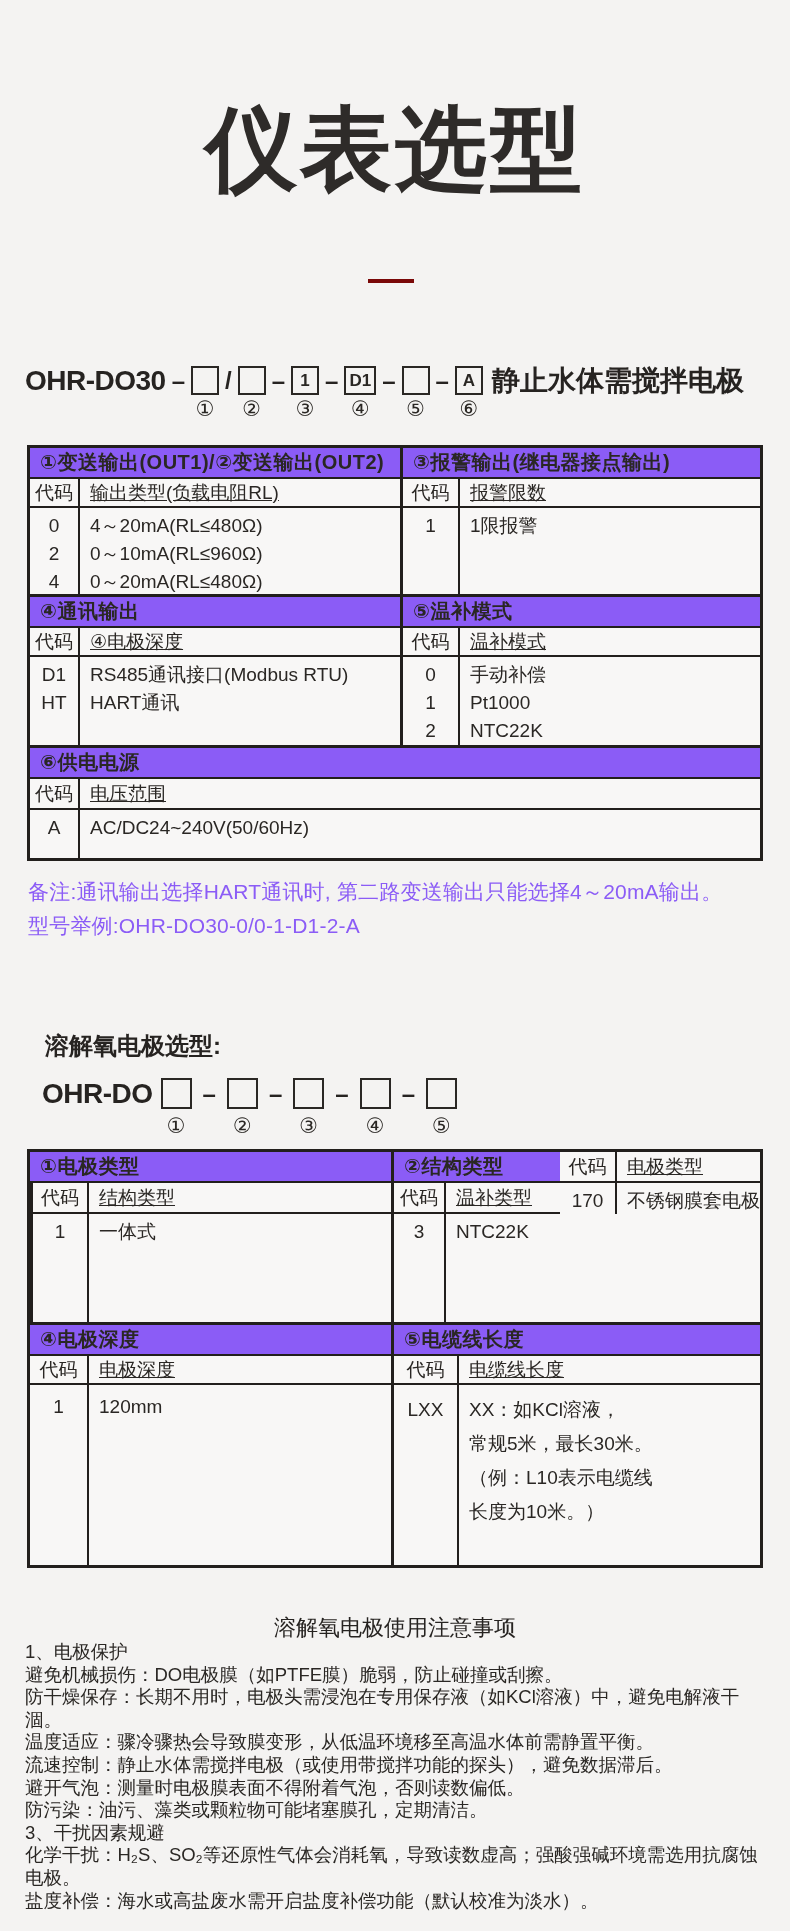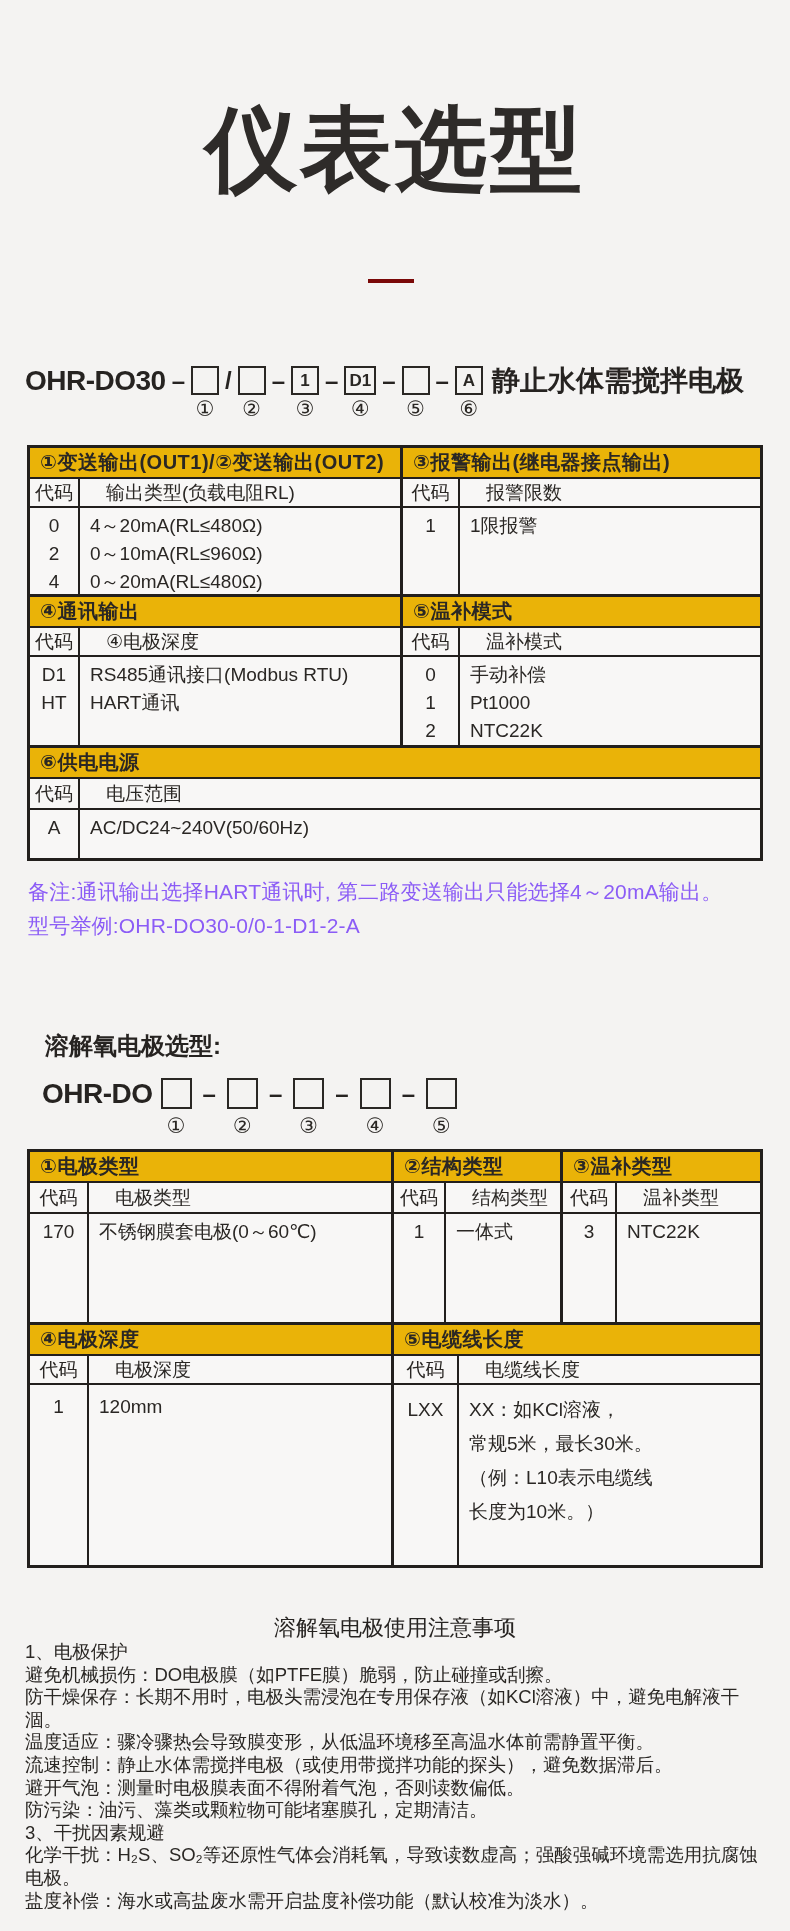--- a/index.html
+++ b/index.html
@@ -37,26 +37,26 @@
   .model-row.elec .mbox { min-width:31px; height:31px; }
   .model-row.elec .seg-sep { margin:0 11px; }
   .model-row.elec .mbox .circ { top:calc(100% + 7px); }
   
   .tbl { position:absolute; left:27px; width:736px; border:3px solid #221f1d; background:#f8f7f6; }
   .blk { display:grid; }
   .blk-sep { border-bottom:3px solid #221f1d; }
   .cell { border-left:2px solid #221f1d; font-size:19px; overflow:hidden; }
   .cell.first { border-left:none; }
   .cell.secdiv { border-left:3px solid #221f1d; }
-  .hrow { background:#eab308; font-weight:bold; font-size:20px;
+  .hrow { background:#8b5cf6; font-weight:bold; font-size:20px;
           display:flex; align-items:center; padding:0 0 0 10px;
           border-bottom:2px solid #221f1d; letter-spacing:0.5px; }
   .subrow { display:flex; align-items:center; border-bottom:2px solid #221f1d; }
   .subrow.codehead { justify-content:center; }
-  .subrow.valhead { padding-left:26px; }
+  .subrow.valhead { padding-left:10px;text-decoration:underline; }
   .datacol { padding-top:4px; }
   .datacol div { line-height:28px; }
   .codecol div { text-align:center; }
   .valcol div { padding-left:10px; }
   
   .remark { position:absolute; left:28px; font-size:21px; color:#8b5cf6; letter-spacing:0.2px; }
   .elec-heading { position:absolute; left:45px; font-size:24px; font-weight:bold; color:#262321; }
   .notice-title { position:absolute; left:0; width:100%; text-align:center;
                   font-size:22px; font-weight:400; color:#262321; }
   .notice-lines { position:absolute; left:25px; width:745px; font-size:18.5px; color:#2a2724; }
@@ -220,21 +220,20 @@
           <span class="circ">⑤</span>
         </span>
     </span>
   </div>
 
   <div class="tbl" style="top:1149px;">
 
     <div class="blk blk-sep" style="grid-template-columns:57px 304px 53px 116px 55px 1fr; grid-template-rows:31px 31px 108px;">
       <div class="cell first hrow" style="grid-column:1/3;">①电极类型</div>
       <div class="cell secdiv hrow" style="grid-column:3/5;">②结构类型</div>
-      <div class="cell secdiv hrow" style="grid-column:5/7;">③温补类型</div>
       <div class="cell first subrow codehead">代码</div>
       <div class="cell subrow valhead">电极类型</div>
       <div class="cell secdiv subrow codehead">代码</div>
       <div class="cell subrow valhead">结构类型</div>
       <div class="cell secdiv subrow codehead">代码</div>
       <div class="cell subrow valhead">温补类型</div>
       <div class="cell first datacol codecol">
         <div>170</div>
       </div>
       <div class="cell datacol valcol">

